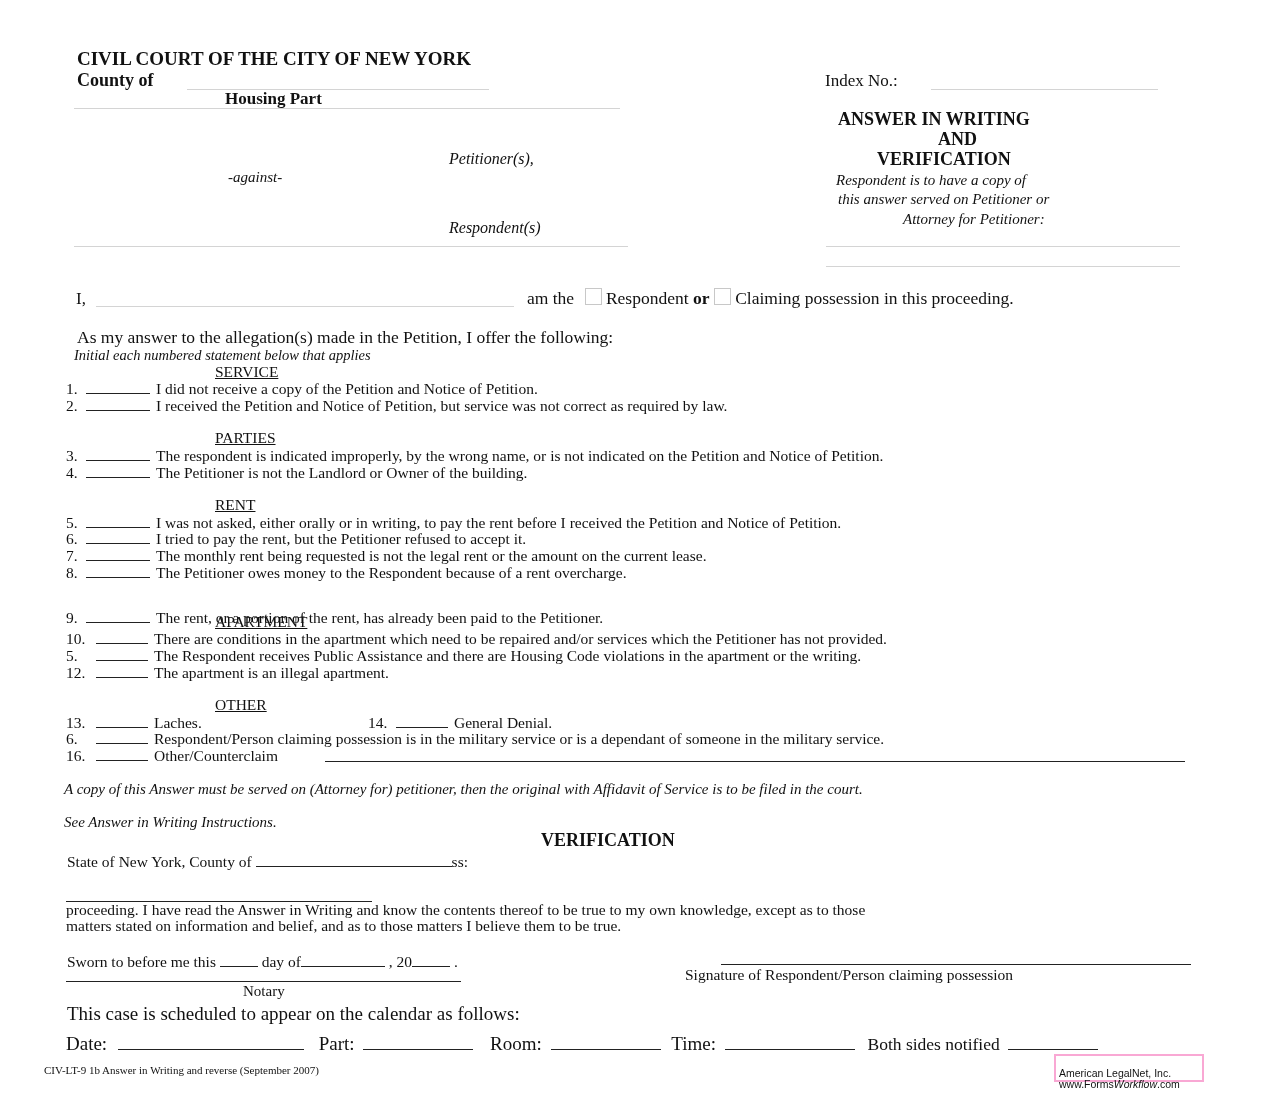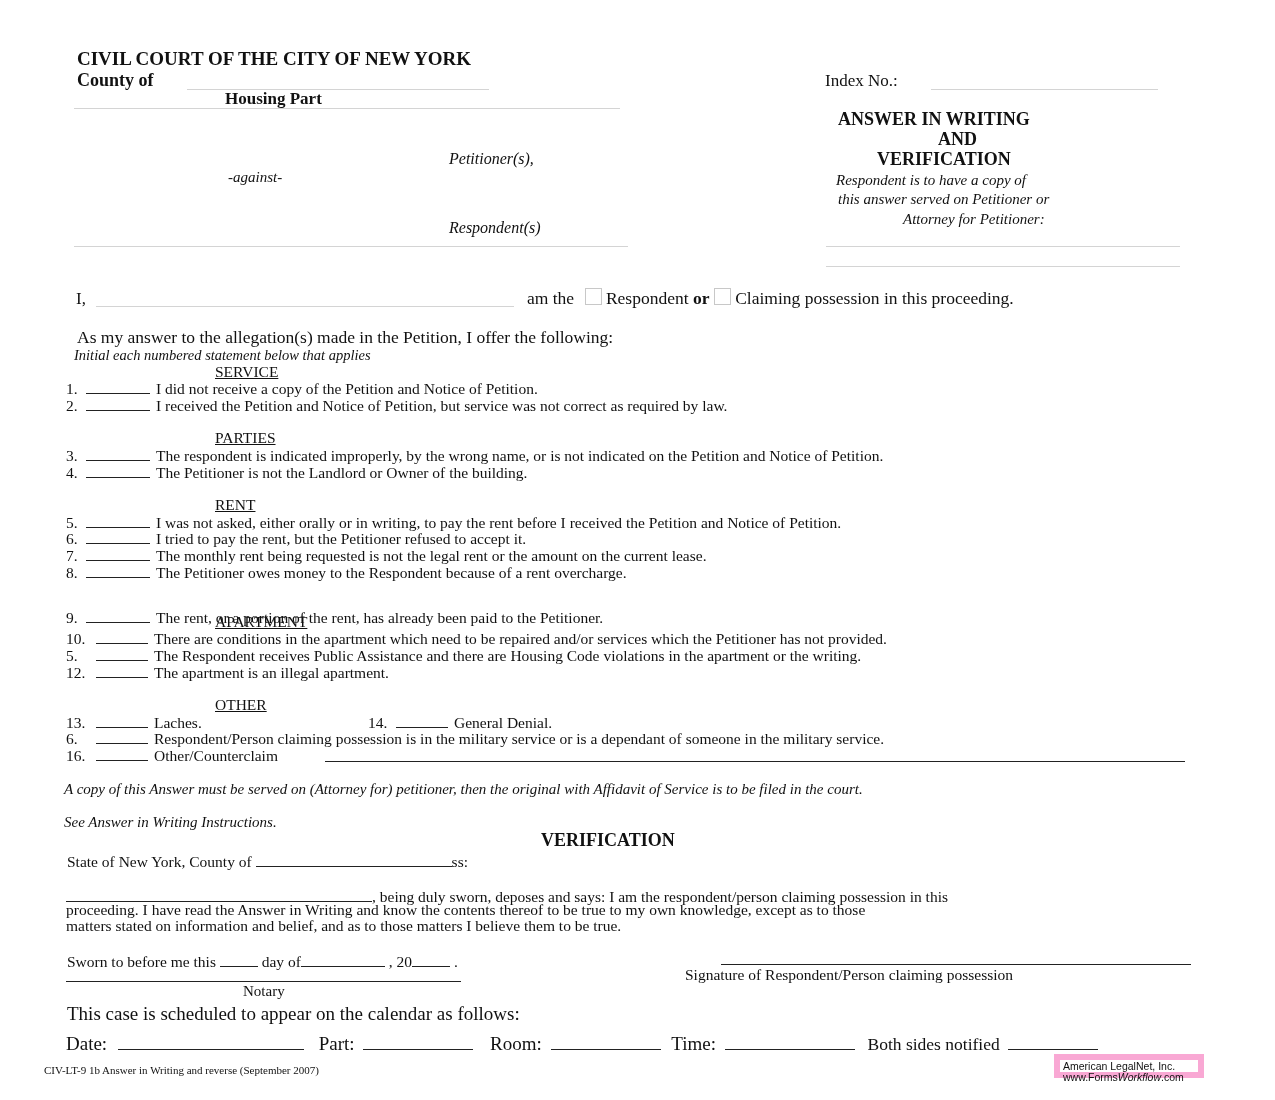--- a/index.html
+++ b/index.html
@@ -10,22 +10,22 @@
   .i { font-style:italic; }
   .hl { position:absolute; height:1px; background:#d4d4d4; }
   .dl { position:absolute; height:1px; background:#222; }
   .fill { display:inline-block; border-bottom:1px solid #222; height:1em; vertical-align:baseline; }
   .cb { display:inline-block; width:15px; height:15px; border:1px solid #c8c8c8; vertical-align:-1px; background:#fff; }
   .item { position:absolute; left:66px; font-size:15.5px; line-height:17px; white-space:nowrap; }
   .item .num { display:inline-block; width:20px; }
   .item .blank { display:inline-block; width:64px; border-bottom:1px solid #222; height:13px; margin-right:6px; vertical-align:baseline; }
   .item .blank.s { width:52px; }
   .sec { position:absolute; left:215px; font-size:15.5px; text-decoration:underline; }
-  .badge { position:absolute; left:1054px; top:1054px; width:150px; height:24px; border:6px solid #f9a8d4;
-           font-family:"Liberation Sans", "DejaVu Sans", sans-serif; font-size:10.5px; line-height:11px; padding:1px 3px; box-sizing:border-box; }
+  .badge { position:absolute; left:1054px; top:1054px; width:150px; height:24px; border:2px solid #f9a8d4;
+           font-family:"Liberation Sans", "DejaVu Sans", sans-serif; font-size:10.5px; line-height:11px; padding:12px 3px; box-sizing:border-box; }
 </style>
 </head>
 <body>
 
 <div class="abs b" style="left:77px;top:48px;font-size:19px;">CIVIL COURT OF THE CITY OF NEW YORK</div>
 <div class="abs b" style="left:77px;top:70px;font-size:18px;">County of</div>
 <div class="hl" style="left:187px;top:89px;width:302px;"></div>
 <div class="abs b" style="left:225px;top:89px;font-size:17px;">Housing Part</div>
 <div class="hl" style="left:74px;top:108px;width:546px;"></div>
 
@@ -90,21 +90,21 @@
 <div class="abs i" style="left:64px;top:781px;font-size:15px;">A copy of this Answer must be served on (Attorney for) petitioner, then the original with Affidavit of Service is to be filed in the court.</div>
 <div class="abs i" style="left:64px;top:814px;font-size:15px;">See Answer in Writing Instructions.</div>
 
 <div class="abs b" style="left:541px;top:830px;font-size:18px;">VERIFICATION</div>
 <div class="abs" style="left:67px;top:850px;font-size:15.5px;">
   <span>State of New York, County of</span>
   <span class="fill" style="width:196px;"></span><span>ss:</span>
 </div>
 
 <div class="abs" style="left:66px;top:885px;font-size:15.5px;">
-  <span class="fill" style="width:306px;"></span><span>, being duly sworn, deposes and says: I am the respondent/person claiming possession in this</span>
+  <span class="fill" style="width:306px;"></span>
 </div>
 <div class="abs" style="left:66px;top:901px;font-size:15.5px;">proceeding. I have read the Answer in Writing and know the contents thereof to be true to my own knowledge, except as to those</div>
 <div class="abs" style="left:66px;top:917px;font-size:15.5px;">matters stated on information and belief, and as to those matters I believe them to be true.</div>
 
 <div class="abs" style="left:67px;top:950px;font-size:15.5px;">
   <span>Sworn to before me this</span>
   <span class="fill" style="width:38px;"></span>
   <span>day of</span><span class="fill" style="width:84px;"></span>
   <span>, 20</span><span class="fill" style="width:38px;"></span>
   <span>.</span>

